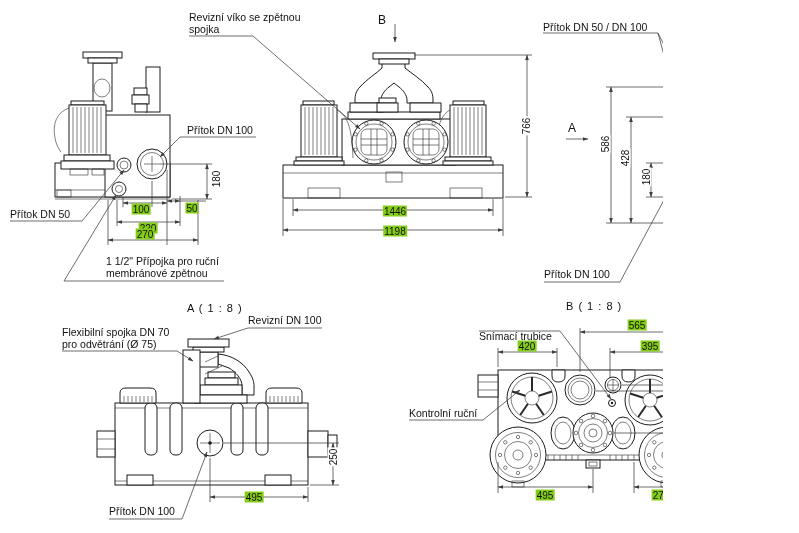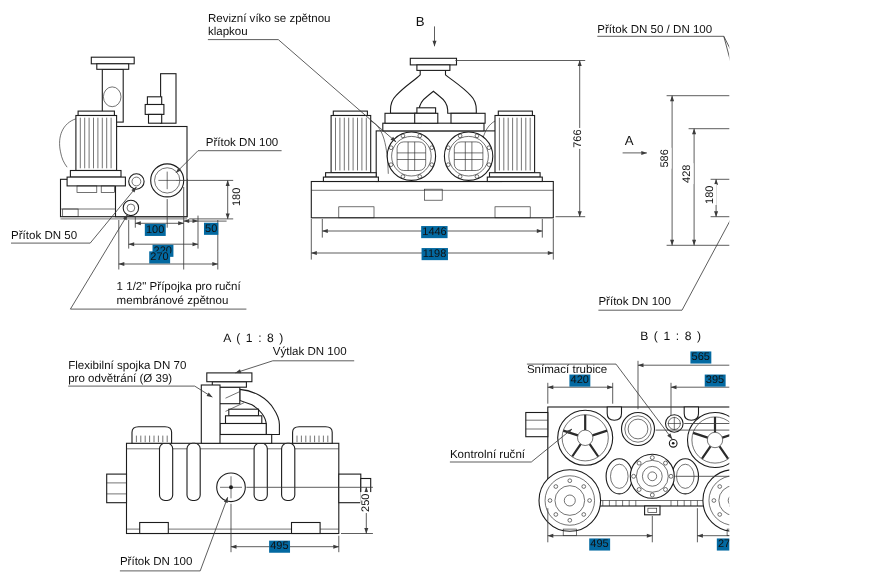--- a/index.html
+++ b/index.html
@@ -1,22 +1,22 @@
 <!DOCTYPE html>
 <html><head>
 <meta charset="utf-8">
 <style>
   html,body{margin:0;padding:0;background:#fff;}
   #stage{position:relative;width:663px;height:533px;background:#fff;overflow:hidden;
          font-family:"Liberation Sans",sans-serif;color:#111;}
   #draw{position:absolute;left:0;top:0;}
   .callout{position:absolute;font-size:10.5px;line-height:12px;white-space:nowrap;color:#111;}
-  .sec{position:absolute;font-size:11px;letter-spacing:1px;white-space:nowrap;color:#111;margin-left:16px;}
+  .sec{position:absolute;font-size:11px;letter-spacing:1px;white-space:nowrap;color:#111;}
   .mk{position:absolute;font-size:12px;white-space:nowrap;color:#111;}
-  .dim{position:absolute;font-size:10px;white-space:nowrap;color:#111;background:#0369a1;
+  .dim{position:absolute;font-size:10px;white-space:nowrap;color:#111;background:#84cc16;
        padding:0 1px;transform:translate(-50%,-50%);}
   .dimv{position:absolute;font-size:10px;white-space:nowrap;color:#111;background:#fff;
        padding:0 1px;transform:translate(-50%,-50%) rotate(-90deg);}
   .fw{fill:#fff;stroke:#1c1c1c;stroke-width:1;}
   .tl{fill:none;stroke:#2a2a2a;stroke-width:.6;}
   .tk{fill:none;stroke:#2a2a2a;stroke-width:2;}
   .dl{fill:none;stroke:#3c3c3c;stroke-width:.75;}
   .dot{fill:#1c1c1c;stroke:none;}
 </style>
 </head>
@@ -316,38 +316,38 @@
         <line class="dl" x1="560" y1="331" x2="611" y2="399" marker-end="url(#ma)"></line>
     <path class="dl" d="M409,420 H483"></path>
         <line class="dl" x1="483" y1="420" x2="520" y2="390" marker-end="url(#ma)"></line>
     <line class="dl" x1="395" y1="24" x2="395" y2="42" marker-end="url(#ma)"></line>
     <line class="dl" x1="566" y1="139" x2="588" y2="139" marker-end="url(#ma)"></line>
   </g>
 </svg>
 
 <div class="callout" style="left:189px;top:11px">
   <div>Revizní víko se zpětnou</div>
-  <div>klapkou</div>
+  <div>spojka</div>
 </div>
 <div class="mk" style="left:378px;top:13px">B</div>
 <div class="callout" style="left:543px;top:21px">Přítok DN 50 / DN 100</div>
 <div class="callout" style="left:187px;top:124px">Přítok DN 100</div>
 <div class="mk" style="left:568px;top:121px">A</div>
 <div class="callout" style="left:10px;top:208px">Přítok DN 50</div>
 <div class="callout" style="left:106px;top:255px">
   <div>1 1/2" Přípojka pro ruční</div>
   <div>membránové zpětnou</div>
 </div>
 <div class="callout" style="left:544px;top:268px">Přítok DN 100</div>
 <div class="sec" style="left:187px;top:302px">A ( 1 : 8 )</div>
 <div class="sec" style="left:566px;top:300px">B ( 1 : 8 )</div>
-<div class="callout" style="left:248px;top:314px">Výtlak DN 100</div>
+<div class="callout" style="left:248px;top:314px">Revizní DN 100</div>
 <div class="callout" style="left:62px;top:326px">
   <div>Flexibilní spojka DN 70</div>
-  <div>pro odvětrání (Ø 39)</div>
+  <div>pro odvětrání (Ø 75)</div>
 </div>
 <div class="callout" style="left:479px;top:330px">Snímací trubice</div>
 <div class="callout" style="left:409px;top:407px">Kontrolní ruční</div>
 <div class="callout" style="left:109px;top:505px">Přítok DN 100</div>
 
 <div class="dimv" style="left:526px;top:126px">766</div>
 <div class="dim" style="left:395px;top:211px">1446</div>
 <div class="dim" style="left:395px;top:231px">1198</div>
 
 <div class="dimv" style="left:216px;top:179px">180</div>

